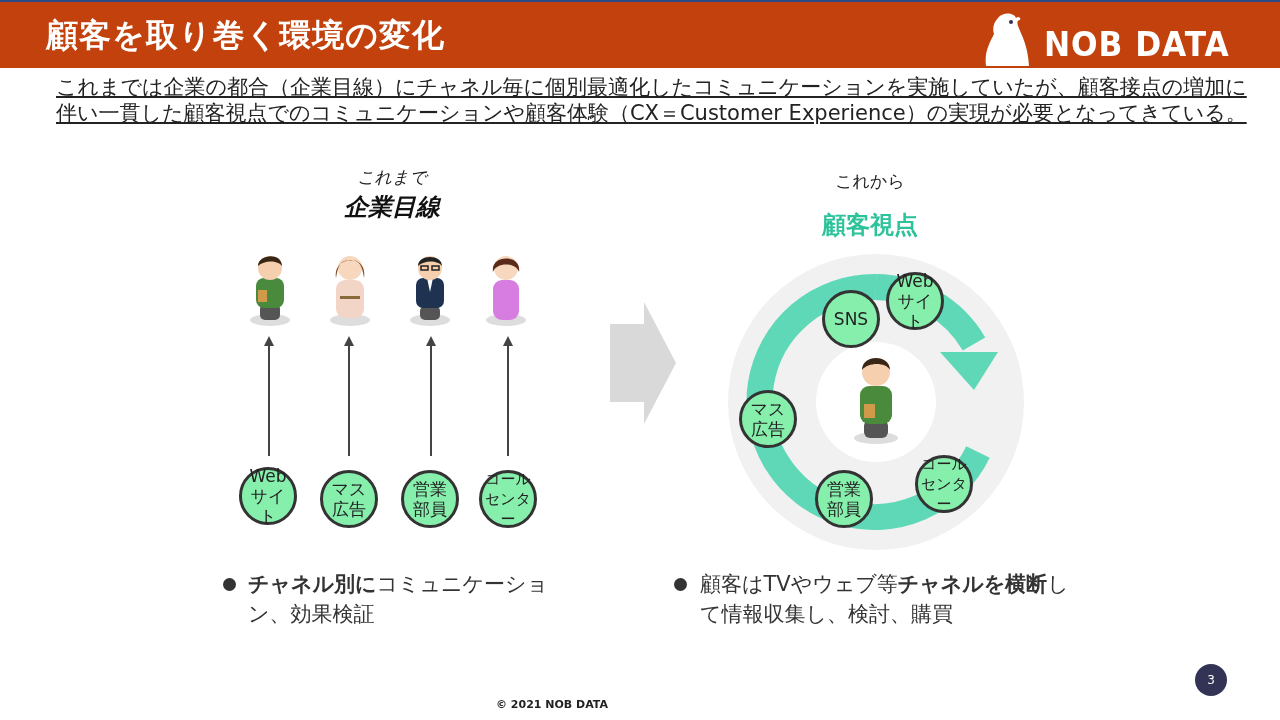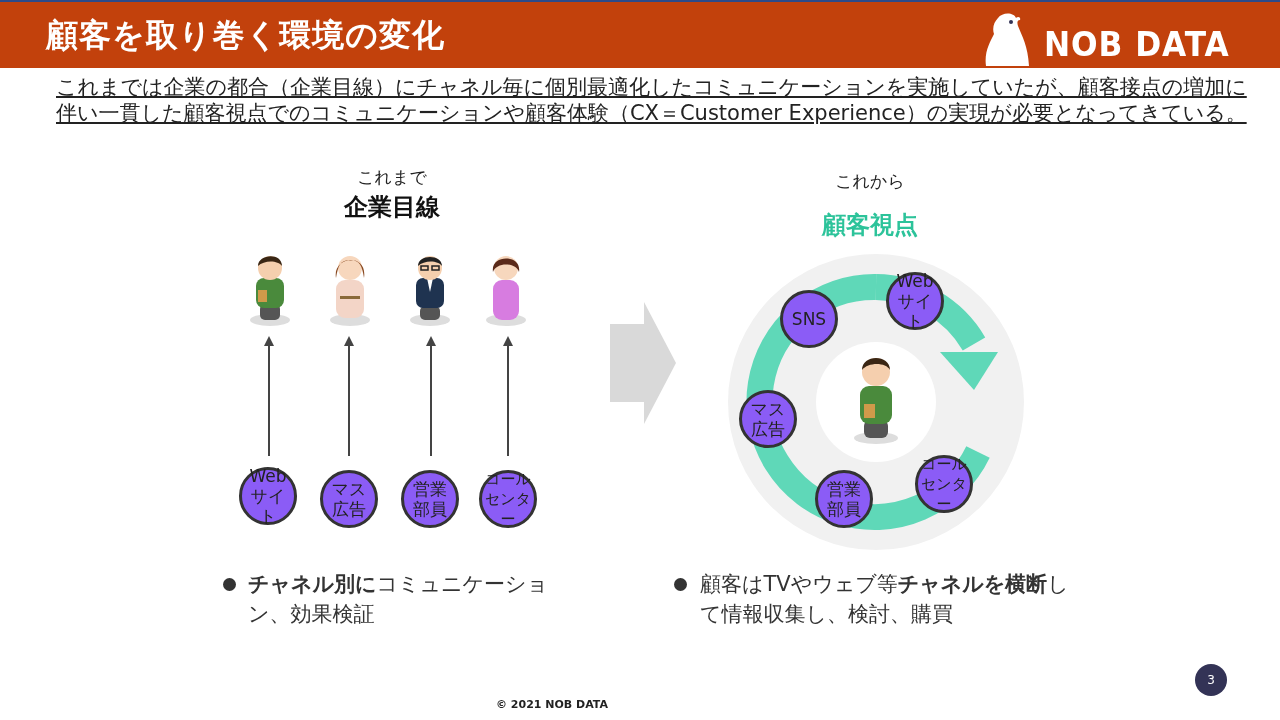--- a/index.html
+++ b/index.html
@@ -10,21 +10,21 @@
   .logo-bird { width: 46px; height: 54px; }
   .logo-text { font-family: "DejaVu Sans", sans-serif; font-weight: bold; font-size: 34px; color: #fff; margin-left: 14px; line-height: 44px; letter-spacing: 1px; transform: scaleX(0.92); transform-origin: left; }
   .intro { position: absolute; left: 56px; top: 74px; width: 1200px; font-size: 21px; line-height: 26px; color: #222; text-decoration: underline; }
   .col-head { position: absolute; text-align: center; }
   .sub { font-size: 17px; color: #222; }
   .main-l { font-size: 24px; font-weight: bold; color: #111; margin-top: 2px; }
   .main-r { font-size: 24px; font-weight: bold; color: #2cc39a; margin-top: 16px; }
   .person { position: absolute; width: 60px; height: 80px; }
   .arrow-line { position: absolute; width: 2px; background: #444; }
   .arrow-head { position: absolute; width: 0; height: 0; border-left: 5px solid transparent; border-right: 5px solid transparent; border-bottom: 10px solid #444; }
-  .chan { position: absolute; width: 58px; height: 58px; border: 3px solid #333; border-radius: 50%; background: #8b5cf6; display: flex; align-items: center; justify-content: center; text-align: center; font-size: 17px; line-height: 20px; color: #222; }
+  .chan { position: absolute; width: 58px; height: 58px; border: 3px solid #333; border-radius: 50%; background: #86efac; display: flex; align-items: center; justify-content: center; text-align: center; font-size: 17px; line-height: 20px; color: #222; }
   .big-arrow { position: absolute; left: 610px; top: 302px; width: 66px; height: 122px; }
   .ring { position: absolute; left: 726px; top: 252px; width: 300px; height: 300px; }
   .bullet { position: absolute; font-size: 21px; line-height: 30px; color: #333; }
   .dot { position: absolute; width: 13px; height: 13px; border-radius: 50%; background: #333; }
   .footer { position: absolute; left: 0; width: 1104px; top: 698px; text-align: center; font-size: 11px; color: #222; font-weight: bold; }
   .page-num { position: absolute; left: 1195px; top: 664px; width: 32px; height: 32px; border-radius: 50%; background: #333356; color: #fff; font-size: 12px; display: flex; align-items: center; justify-content: center; }
 </style>
 </head>
 <body>
 
@@ -34,21 +34,21 @@
     <svg class="logo-bird" viewBox="0 0 46 54">
       <path d="M14 6 C18 0 30 0 32 6 C34 4 37 5 36 8 C33 8 33 11 34 14 C38 24 44 34 45 54 L2 54 C0 40 6 30 10 22 C8 16 10 10 14 6 Z" fill="#fff"></path>
       <circle cx="27" cy="10" r="2" fill="#333356"></circle>
     </svg>
     <span class="logo-text">NOB DATA</span>
   </div>
 </div>
 
 <div class="intro">これまでは企業の都合（企業目線）にチャネル毎に個別最適化したコミュニケーションを実施していたが、顧客接点の増加に伴い一貫した顧客視点でのコミュニケーションや顧客体験（CX＝Customer Experience）の実現が必要となってきている。</div>
 
-<div class="col-head" style="left:292px; top:166px; width:200px;">
+<div class="col-head" style="left:292px; top:166px; width:200px;font-style:italic;">
   <div class="sub">これまで</div>
   <div class="main-l">企業目線</div>
 </div>
 
 <svg class="person" style="left:240px; top:248px;" viewBox="0 0 60 80">
   <ellipse cx="30" cy="72" rx="20" ry="6" fill="#ddd"></ellipse>
   <rect x="20" y="56" width="20" height="16" rx="5" fill="#555"></rect>
   <rect x="16" y="30" width="28" height="30" rx="8" fill="#4a8a3c"></rect>
   <circle cx="30" cy="20" r="12" fill="#f5cfae"></circle>
   <path d="M18 18 C18 6 42 4 42 18 C38 12 24 12 18 18 Z" fill="#3a2614"></path>
@@ -136,21 +136,21 @@
 
 <svg class="person" style="left:846px; top:350px; width:60px; height:96px;" viewBox="0 0 60 96">
   <ellipse cx="30" cy="88" rx="22" ry="6" fill="#ddd"></ellipse>
   <rect x="18" y="70" width="24" height="18" rx="6" fill="#555"></rect>
   <rect x="14" y="36" width="32" height="38" rx="9" fill="#4a8a3c"></rect>
   <circle cx="30" cy="22" r="14" fill="#f5cfae"></circle>
   <path d="M16 20 C16 4 44 4 44 20 C40 12 22 12 16 20 Z" fill="#3a2614"></path>
   <rect x="18" y="54" width="11" height="14" fill="#d09a4a"></rect>
 </svg>
 
-<div class="chan" style="left:780px; top:290px;">
+<div class="chan" style="left:822px; top:290px;">
   <div>SNS</div>
 </div>
 <div class="chan" style="left:886px; top:272px;">
   <div>
       <div>Web</div>
       <div>サイト</div>
     </div>
 </div>
 <div class="chan" style="left:739px; top:390px;">
   <div>

